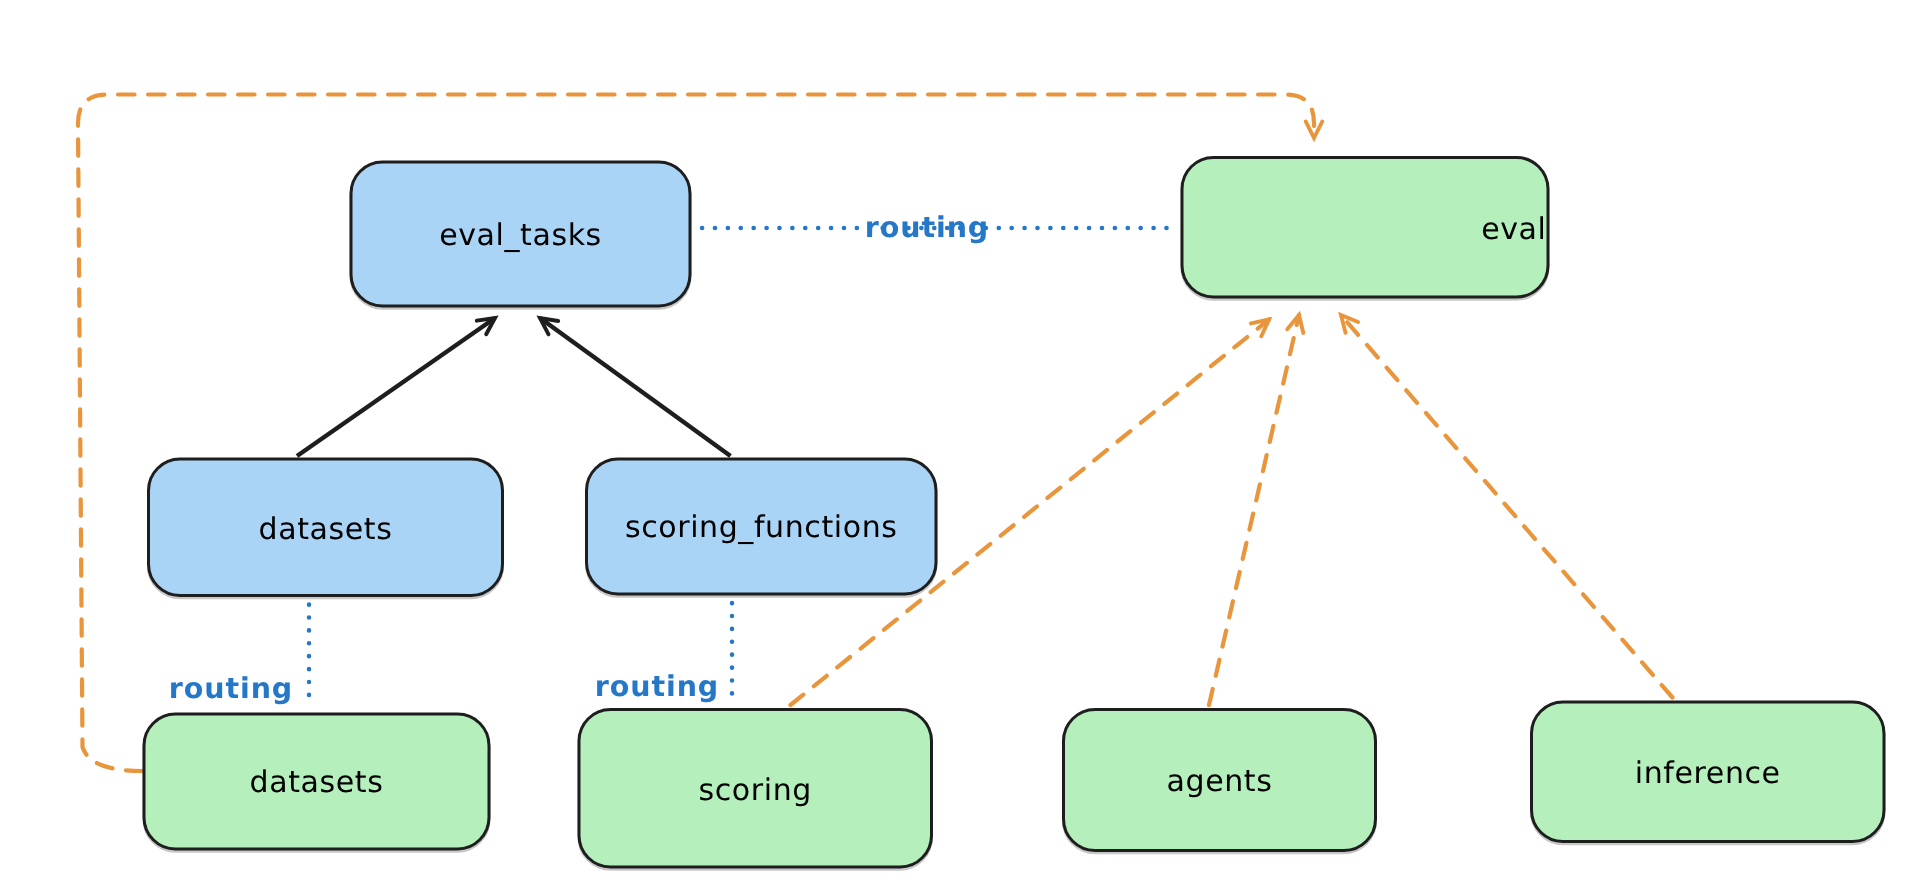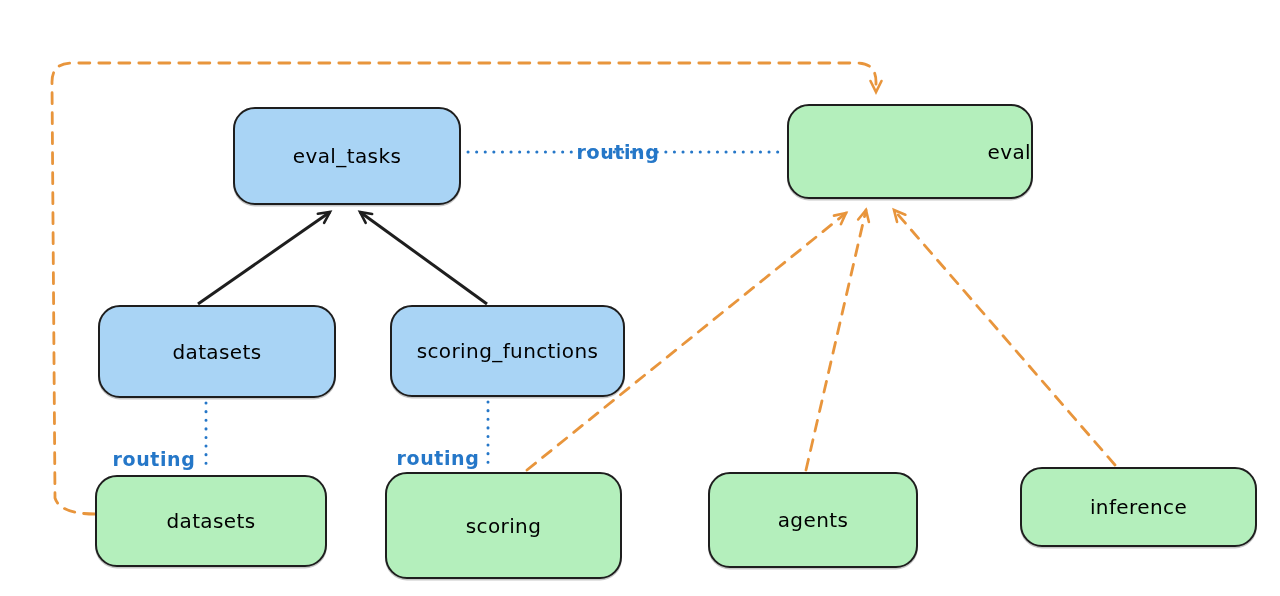--- a/index.html
+++ b/index.html
@@ -23,21 +23,21 @@
   }
   .node.api{background:var(--api_node_fill,#a9d4f5);}
   .node.provider{background:var(--provider_node_fill,#b4efbc);}
   .node-eval-tasks{left:233px;top:107px;width:228px;height:98px;}
   .node-eval{left:787px;top:104px;width:246px;height:95px;justify-content:flex-end;}
   .node-datasets{left:98px;top:305px;width:238px;height:93px;}
   .node-scoring-functions{left:380px;top:305px;width:235px;height:92px;margin-left:10px;}
   .node-datasetio{left:95px;top:475px;width:232px;height:92px;}
   .node-scoring{left:385px;top:472px;width:237px;height:107px;}
   .node-agents{left:708px;top:472px;width:210px;height:96px;}
-  .node-inference{left:1020px;top:467px;width:237px;height:80px;}
+  .node-inference{left:1020px;top:467px;width:237px;height:95px;}
   .routing-label{
     position:absolute;
     color:var(--routing,#2577c8);
     font-size:19px;font-weight:700;
     letter-spacing:0.6px;
     text-align:center;
     margin-top:24px;
   }
   .routing-1{left:574px;top:117px;width:88px;}
   .routing-2{left:112px;top:424px;width:84px;}

